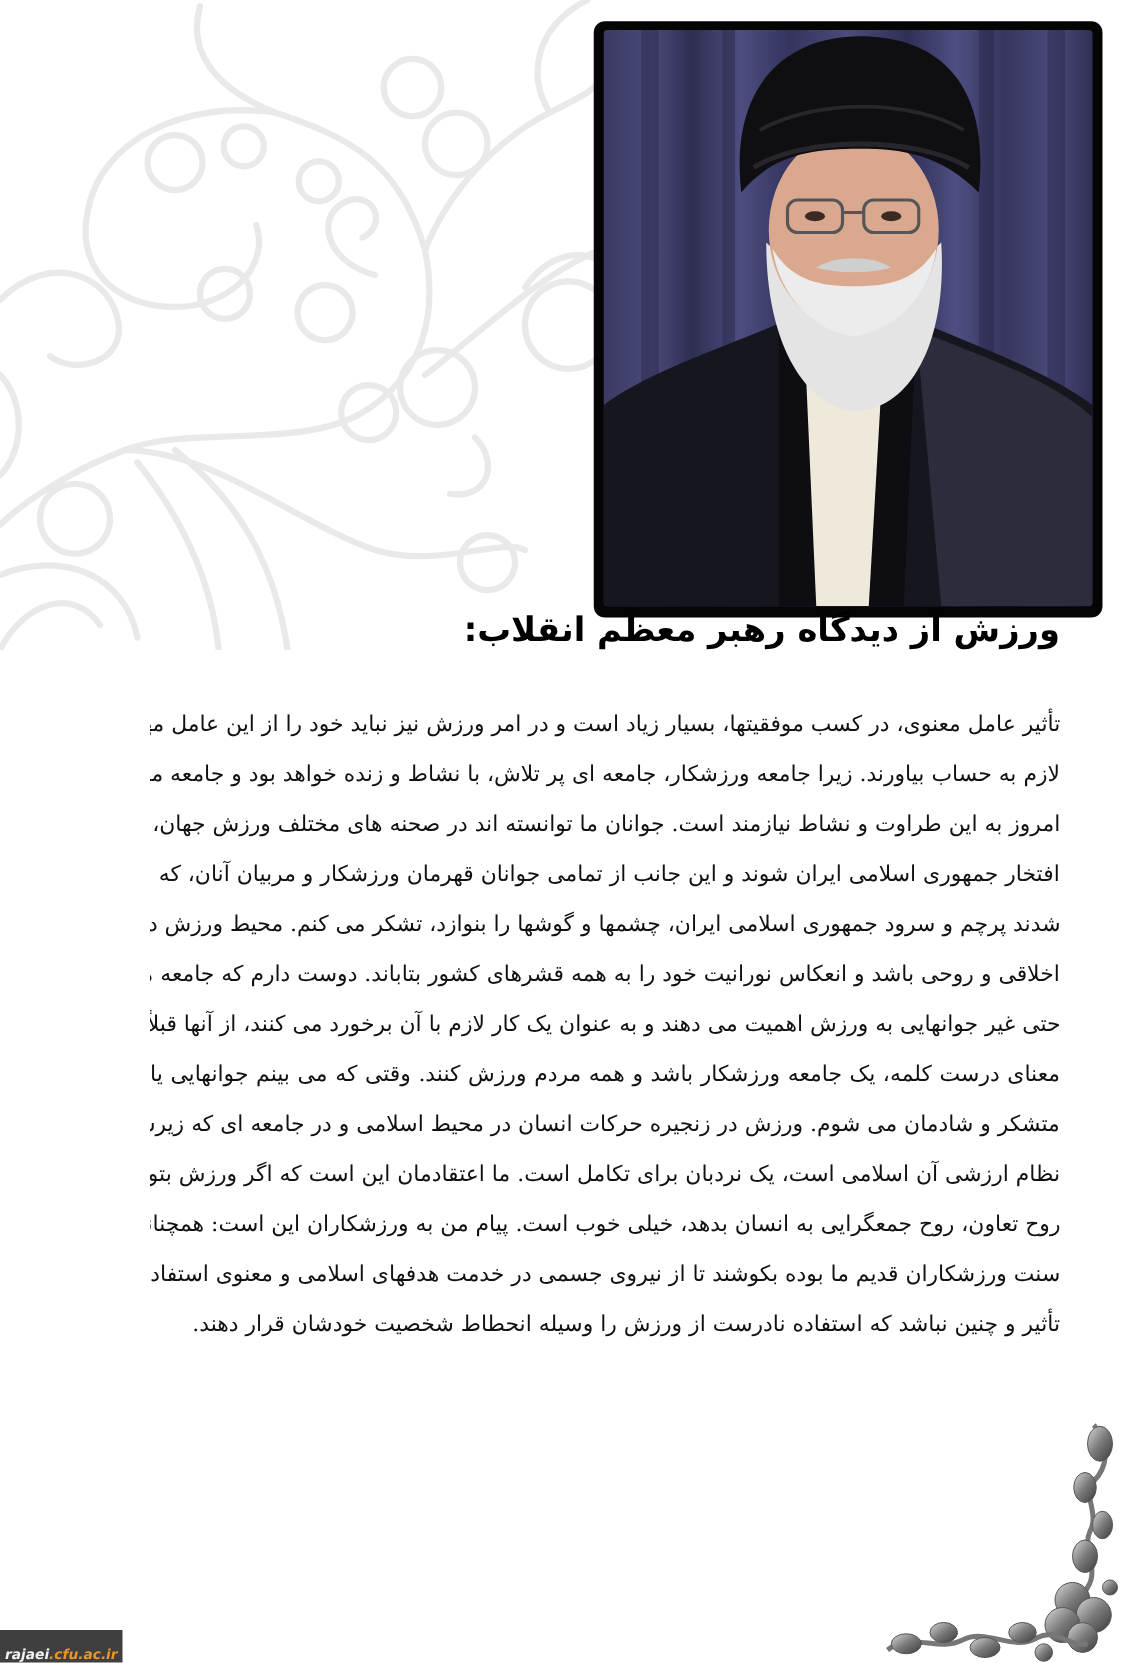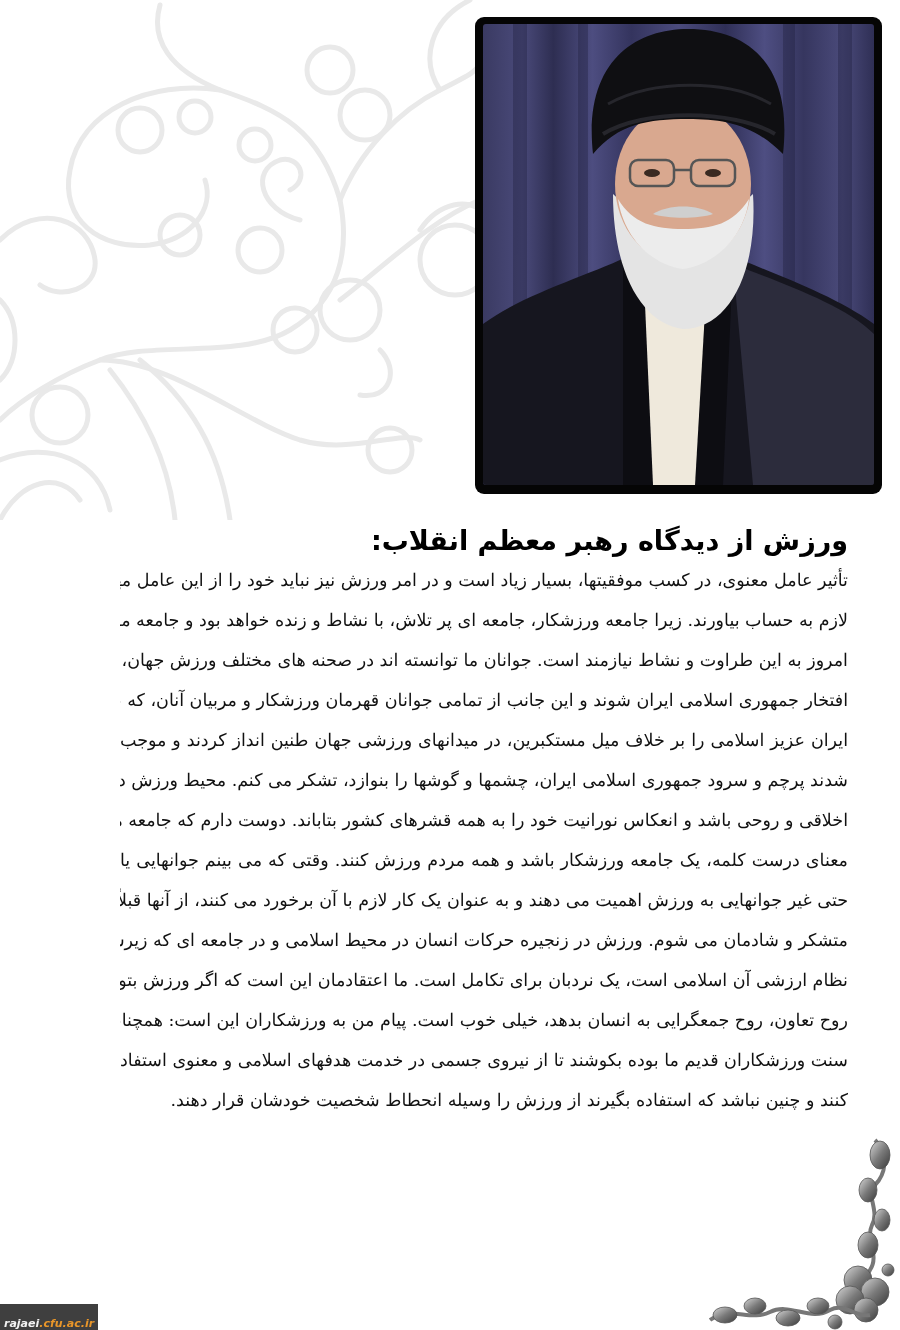--- a/index.html
+++ b/index.html
@@ -36,21 +36,21 @@
       height: 100%;
       border-radius: 3px;
       overflow: hidden;
       position: relative;
       background: linear-gradient(90deg, #3a3a62 0%, #4a4a7a 10%, #2e2e52 18%, #4d4d80 28%, #34345e 38%, #4b4b7c 50%, #2f2f56 62%, #4e4e82 72%, #36365f 82%, #4a4a7a 92%, #2f2f55 100%);
     }
     .photo svg { display: block; width: 100%; height: 100%; }
     .title {
       position: absolute;
       right: 52px;
-      top: 525px;
+      top: 489px;
       margin: 0;
       font-family: "DejaVu Sans", "Liberation Sans", sans-serif;
       font-weight: bold;
       font-size: 27px;
       color: #000;
       direction: rtl;
       white-space: nowrap;
       z-index: 2;
     }
     .body-text {
@@ -171,30 +171,29 @@
   </div>
 </div>
 
 <h1 class="title">ورزش از دیدگاه رهبر معظم انقلاب:</h1>
 
 <div class="body-text">
   <span class="line">تأثیر عامل معنوی، در کسب موفقیتها، بسیار زیاد است و در امر ورزش نیز نباید خود را از این عامل مهم</span>
   <span class="line">لازم به حساب بیاورند. زیرا جامعه ورزشکار، جامعه ای پر تلاش، با نشاط و زنده خواهد بود و جامعه ما</span>
   <span class="line">امروز به این طراوت و نشاط نیازمند است. جوانان ما توانسته اند در صحنه های مختلف ورزش جهان، مایه</span>
   <span class="line">افتخار جمهوری اسلامی ایران شوند و این جانب از تمامی جوانان قهرمان ورزشکار و مربیان آنان، که نام</span>
-  <span class="line">ایران عزیز اسلامی را بر خلاف میل مستکبرین، در میدانهای ورزشی جهان طنین انداز کردند و موجب</span>
   <span class="line">شدند پرچم و سرود جمهوری اسلامی ایران، چشمها و گوشها را بنوازد، تشکر می کنم. محیط ورزش در</span>
   <span class="line">اخلاقی و روحی باشد و انعکاس نورانیت خود را به همه قشرهای کشور بتاباند. دوست دارم که جامعه ما به</span>
+  <span class="line">حتی غیر جوانهایی به ورزش اهمیت می دهند و به عنوان یک کار لازم با آن برخورد می کنند، از آنها قبلاً</span>
   <span class="line">معنای درست کلمه، یک جامعه ورزشکار باشد و همه مردم ورزش کنند. وقتی که می بینم جوانهایی یا</span>
-  <span class="line">حتی غیر جوانهایی به ورزش اهمیت می دهند و به عنوان یک کار لازم با آن برخورد می کنند، از آنها قبلاً</span>
   <span class="line">متشکر و شادمان می شوم. ورزش در زنجیره حرکات انسان در محیط اسلامی و در جامعه ای که زیرساز</span>
   <span class="line">نظام ارزشی آن اسلامی است، یک نردبان برای تکامل است. ما اعتقادمان این است که اگر ورزش بتواند</span>
   <span class="line">روح تعاون، روح جمعگرایی به انسان بدهد، خیلی خوب است. پیام من به ورزشکاران این است: همچنانکه</span>
   <span class="line">سنت ورزشکاران قدیم ما بوده بکوشند تا از نیروی جسمی در خدمت هدفهای اسلامی و معنوی استفاده</span>
-  <span class="line last">کنند و چنین نباشد که استفاده بگیرند از ورزش را وسیله انحطاط شخصیت خودشان قرار دهند.</span>
+  <span class="line last">تأثیر و چنین نباشد که استفاده نادرست از ورزش را وسیله انحطاط شخصیت خودشان قرار دهند.</span>
 </div>
 
 <svg class="corner-ornament" viewBox="0 0 200 200">
   <defs>
     <linearGradient id="orn" x1="0" y1="0" x2="1" y2="1">
       <stop offset="0" stop-color="#d8d8d8"></stop>
       <stop offset="0.5" stop-color="#7a7a7a"></stop>
       <stop offset="1" stop-color="#3a3a3a"></stop>
     </linearGradient>
   </defs>

